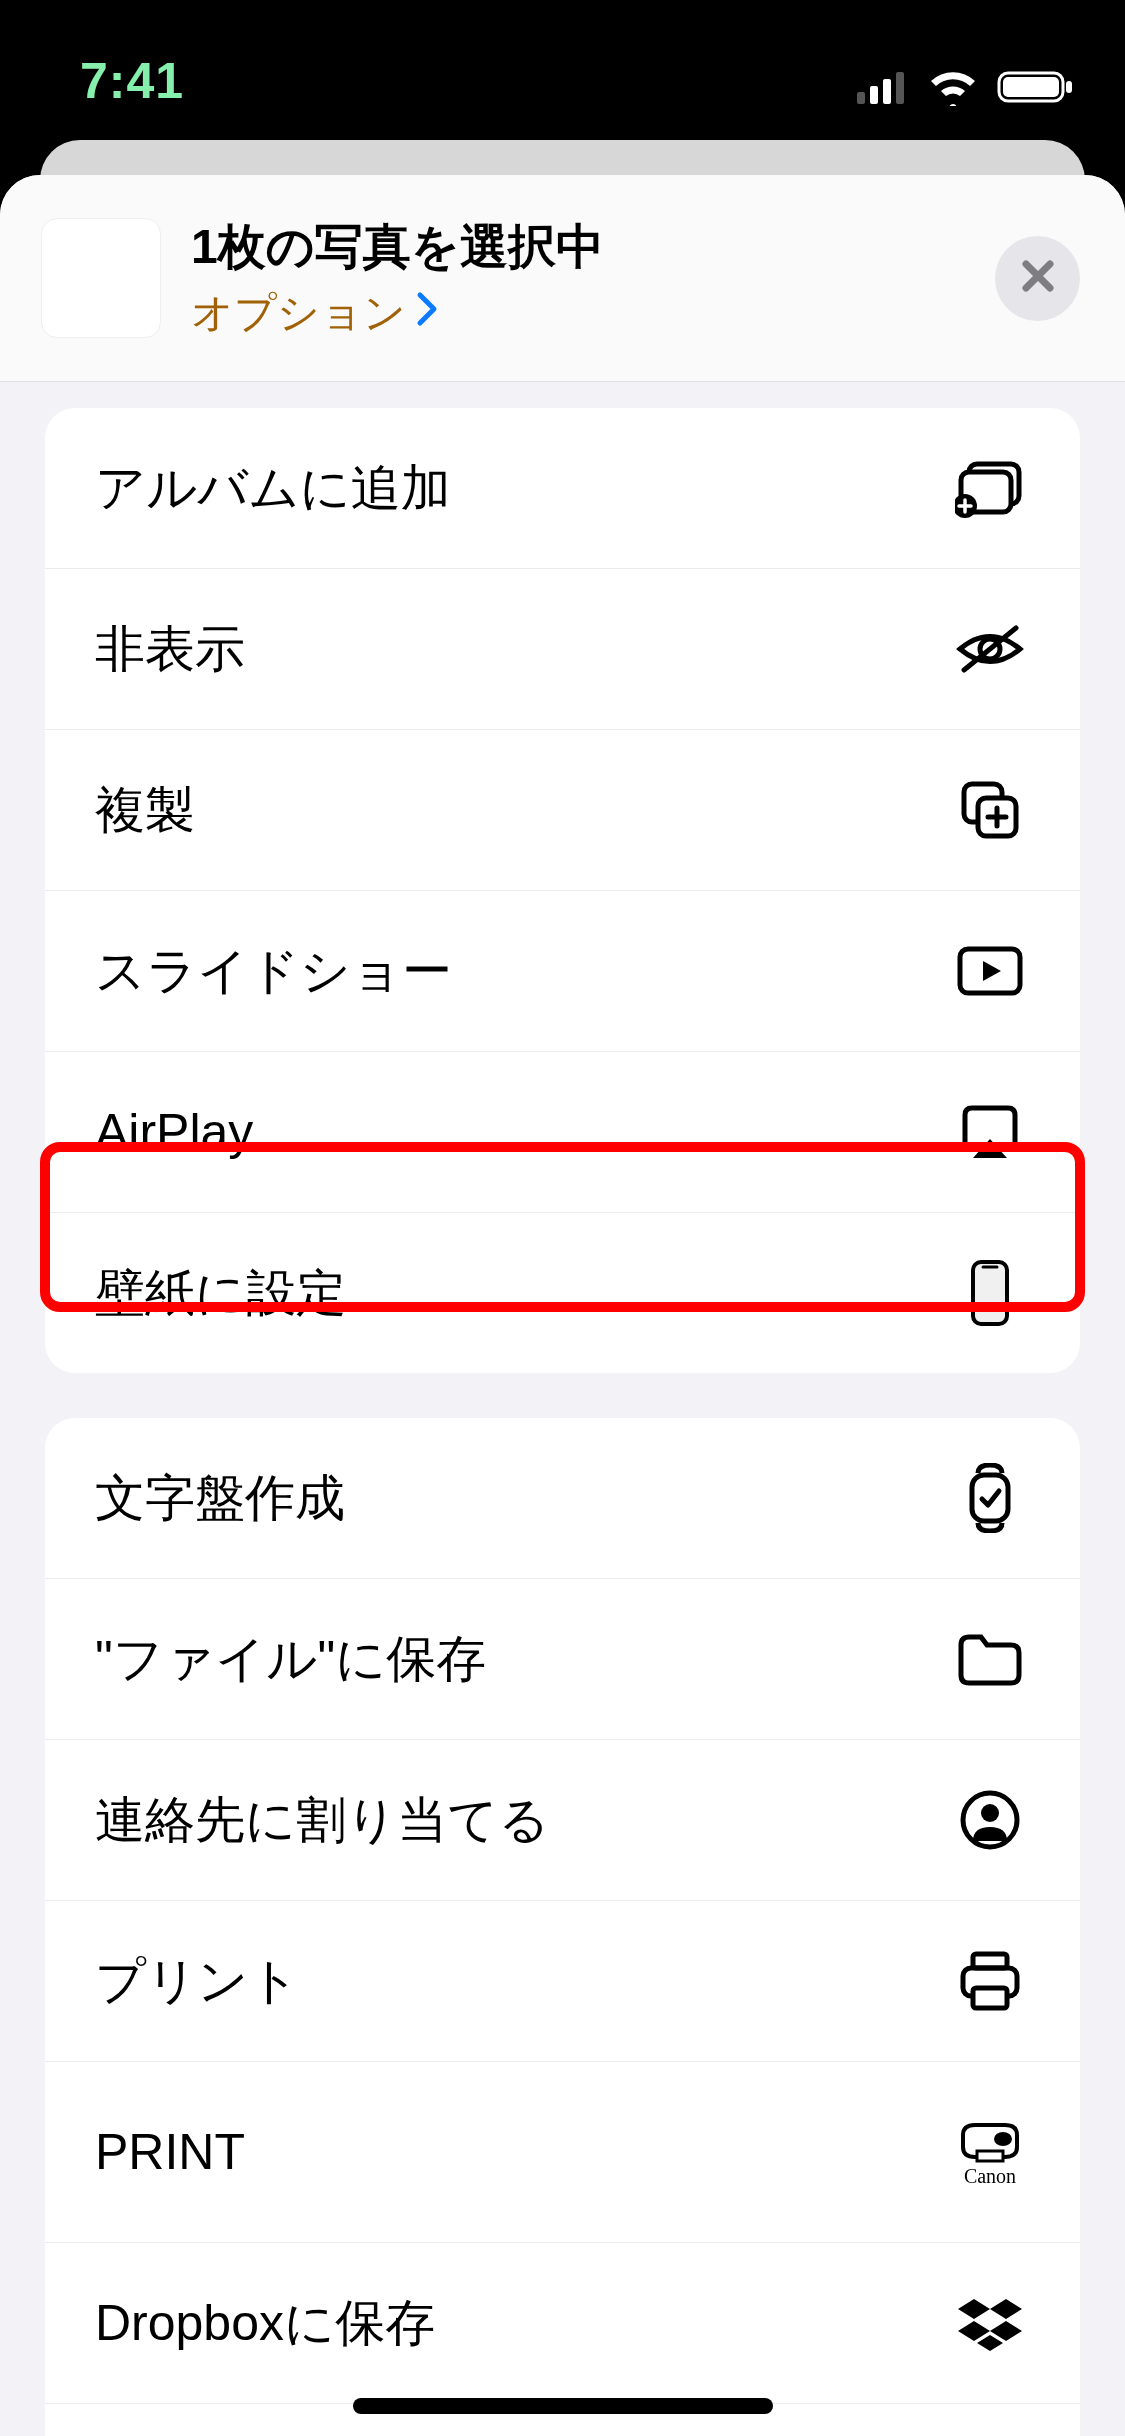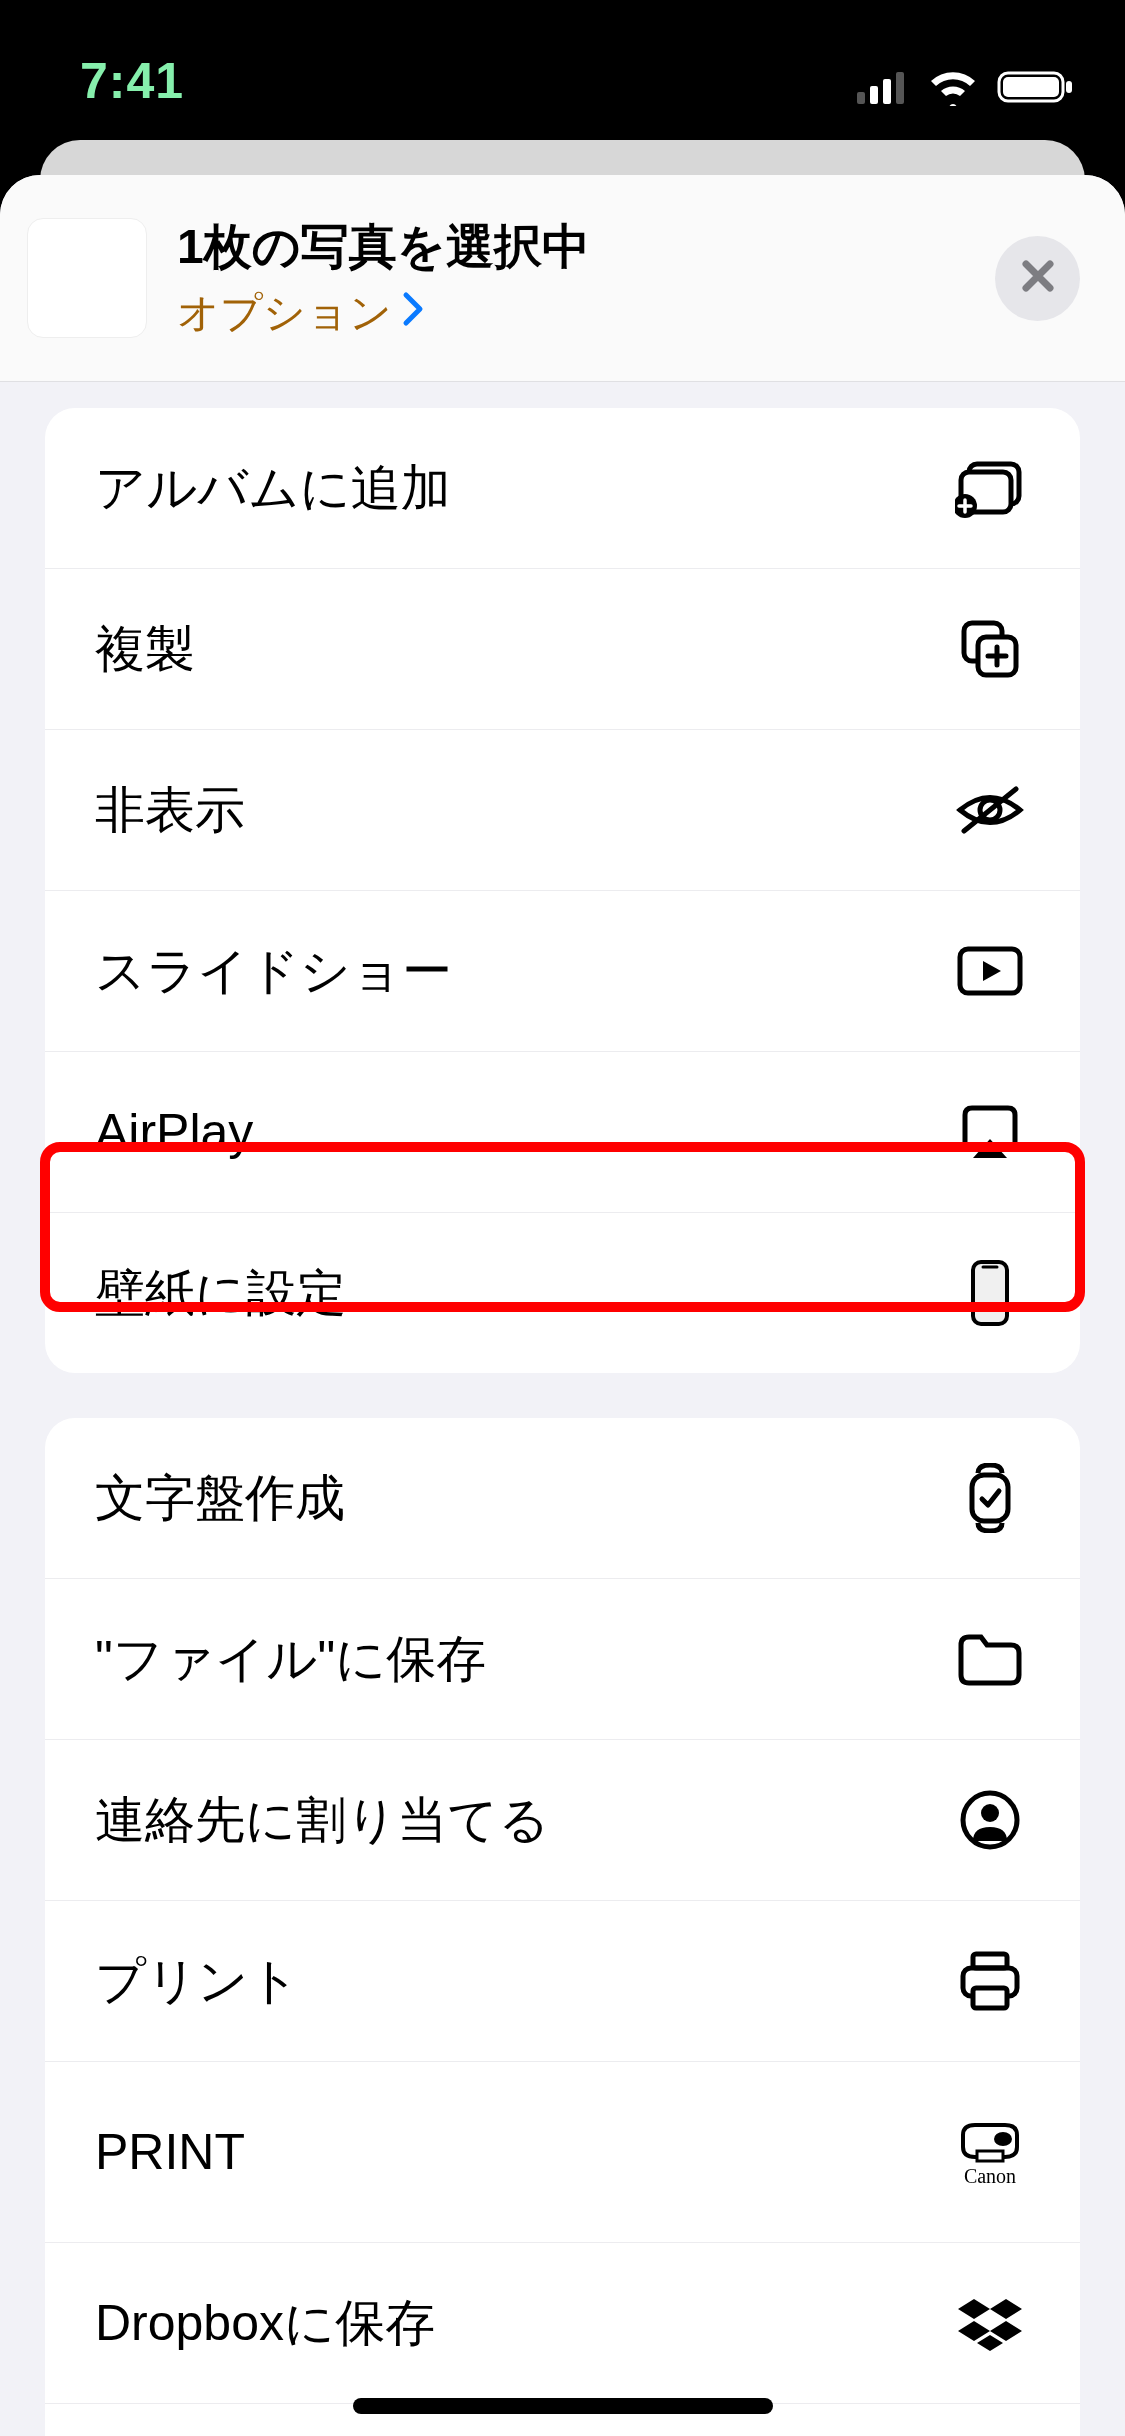--- a/index.html
+++ b/index.html
@@ -10,21 +10,21 @@
   .status-bar { height: 130px; display: flex; align-items: flex-end; padding: 0 50px 20px 80px; color: #86efac; justify-content: space-between; }
   .status-time { font-size: 50px; font-weight: 600; letter-spacing: 1px; }
   .status-right { display: flex; align-items: center; gap: 18px; }
 
   
   .sheet-bg { position: absolute; top: 140px; left: 40px; right: 40px; height: 80px; background: #d7d7d7; border-radius: 40px 40px 0 0; }
 
   
   .sheet { position: absolute; top: 175px; left: 0; right: 0; bottom: 0; background: #f2f2f7; border-radius: 40px 40px 0 0; display: flex; flex-direction: column; }
 
-  .sheet-header { background: #fafafa; border-radius: 40px 40px 0 0; padding: 40px 45px 40px 27px; display: flex; align-items: center; gap: 30px; border-bottom: 1px solid #e0e0e3; }
+  .sheet-header { background: #fafafa; border-radius: 40px 40px 0 0; padding: 40px 45px 40px 41px; display: flex; align-items: center; gap: 30px; border-bottom: 1px solid #e0e0e3; }
   .thumb { width: 120px; height: 120px; background: #fff; border-radius: 16px; border: 1px solid #eee; }
   .header-text { flex: 1; }
   .header-title { font-size: 48px; font-weight: 700; color: #000; }
   .header-sub { font-size: 42px; color: #a16207; margin-top: 6px; display: flex; align-items: center; gap: 8px; }
   .close-btn { width: 85px; height: 85px; border-radius: 50%; background: #e6e6ea; display: flex; align-items: center; justify-content: center; }
 
   .sheet-body { flex: 1; overflow-y: auto; padding: 26px 45px 0 45px; }
 
   .list-group { background: #fff; border-radius: 30px; overflow: hidden; margin-bottom: 45px; }
   .list-item { display: flex; align-items: center; justify-content: space-between; padding: 45px 50px 45px 50px; font-size: 50px; color: #000; border-bottom: 1px solid #ececef; min-height: 150px; }
@@ -99,36 +99,36 @@
           <span class="icon-slot">
             <svg width="70" height="60" viewBox="0 0 70 60">
                 <rect x="14" y="6" width="50" height="40" rx="8" fill="none" stroke="#000" stroke-width="5"></rect>
                 <rect x="6" y="14" width="50" height="40" rx="8" fill="#fff" stroke="#000" stroke-width="5"></rect>
                 <circle cx="10" cy="48" r="12" fill="#000"></circle>
                 <path d="M10 42 v12 M4 48 h12" stroke="#fff" stroke-width="3.5" stroke-linecap="round"></path>
               </svg>
           </span>
         </div>
         <div class="list-item">
+          <span>非表示</span>
+          <span class="icon-slot">
+            <svg width="72" height="54" viewBox="0 0 72 54">
+                <path d="M6 27 Q36 2 66 27 Q36 52 6 27 Z" fill="none" stroke="#000" stroke-width="5"></path>
+                <circle cx="36" cy="27" r="10" fill="none" stroke="#000" stroke-width="5"></circle>
+                <line x1="10" y1="48" x2="62" y2="6" stroke="#000" stroke-width="5" stroke-linecap="round"></line>
+              </svg>
+          </span>
+        </div>
+        <div class="list-item">
           <span>複製</span>
           <span class="icon-slot">
             <svg width="64" height="64" viewBox="0 0 64 64">
                 <rect x="6" y="6" width="38" height="38" rx="8" fill="none" stroke="#000" stroke-width="5"></rect>
                 <rect x="20" y="20" width="38" height="38" rx="8" fill="#fff" stroke="#000" stroke-width="5"></rect>
                 <path d="M39 30 v18 M30 39 h18" stroke="#000" stroke-width="5" stroke-linecap="round"></path>
-              </svg>
-          </span>
-        </div>
-        <div class="list-item">
-          <span>非表示</span>
-          <span class="icon-slot">
-            <svg width="72" height="54" viewBox="0 0 72 54">
-                <path d="M6 27 Q36 2 66 27 Q36 52 6 27 Z" fill="none" stroke="#000" stroke-width="5"></path>
-                <circle cx="36" cy="27" r="10" fill="none" stroke="#000" stroke-width="5"></circle>
-                <line x1="10" y1="48" x2="62" y2="6" stroke="#000" stroke-width="5" stroke-linecap="round"></line>
               </svg>
           </span>
         </div>
         <div class="list-item">
           <span>スライドショー</span>
           <span class="icon-slot">
             <svg width="70" height="54" viewBox="0 0 70 54">
                 <rect x="5" y="5" width="60" height="44" rx="8" fill="none" stroke="#000" stroke-width="5"></rect>
                 <path d="M28 17 L46 27 L28 37 Z" fill="#000"></path>
               </svg>

